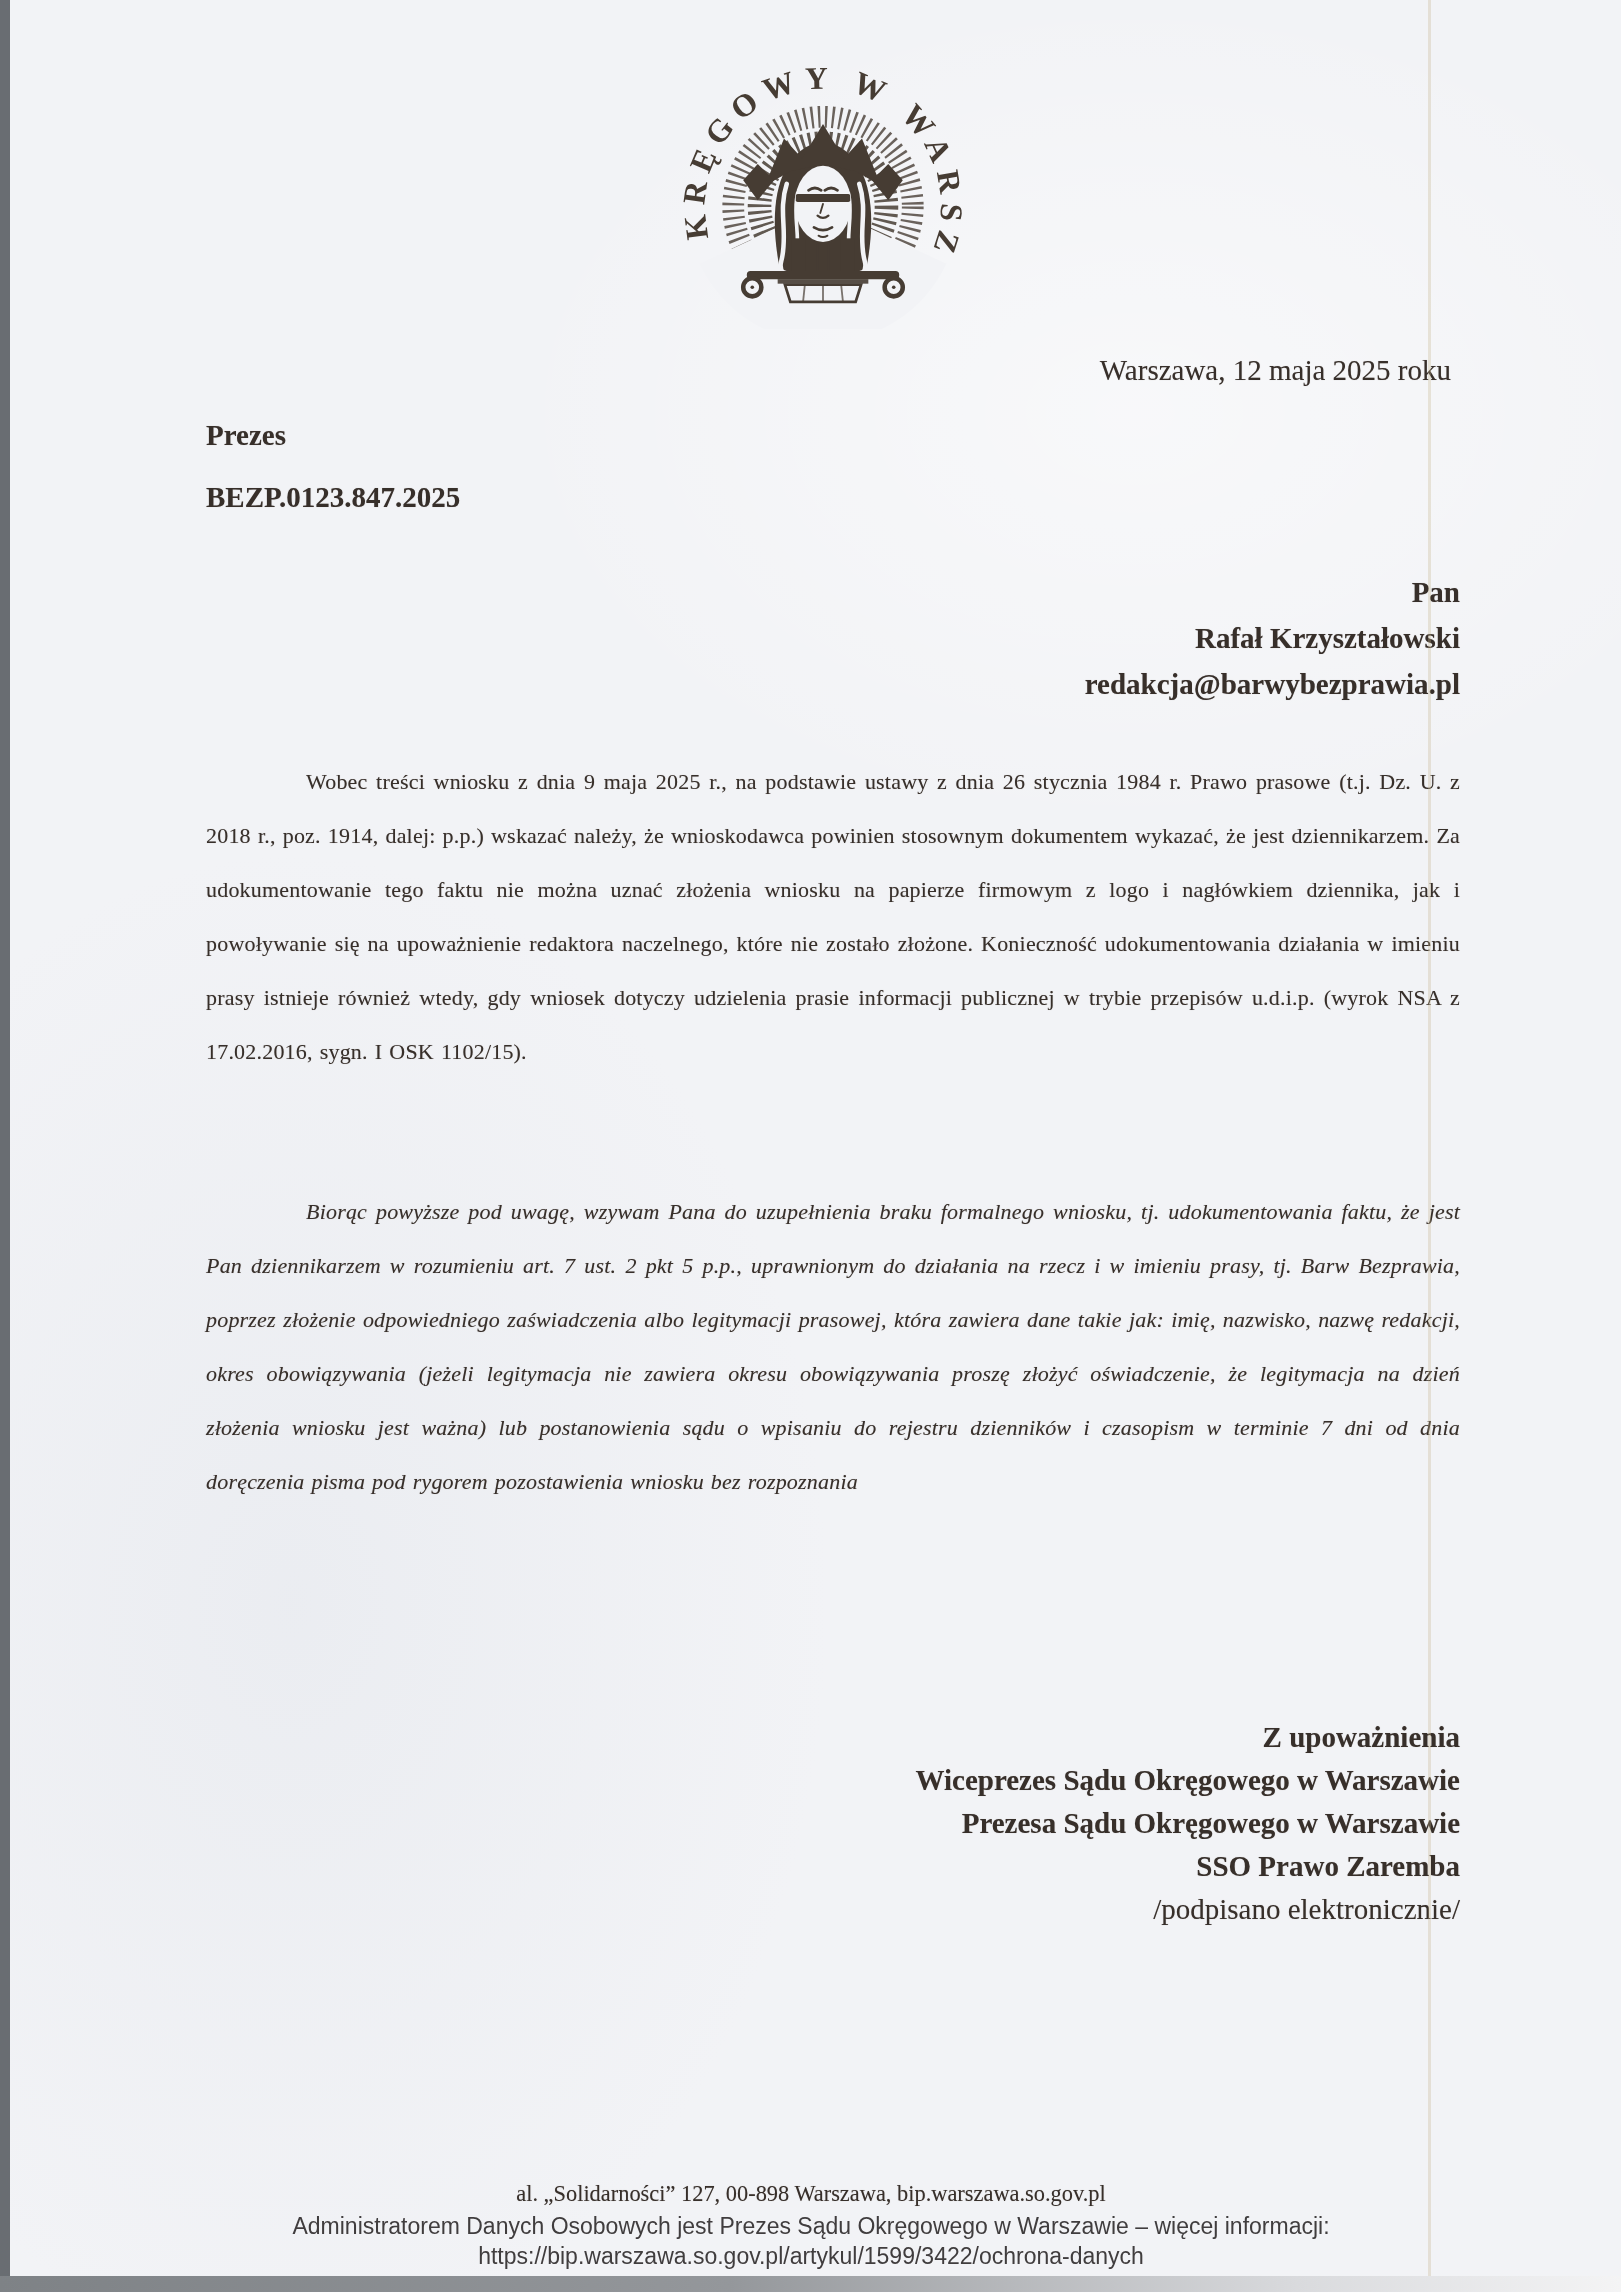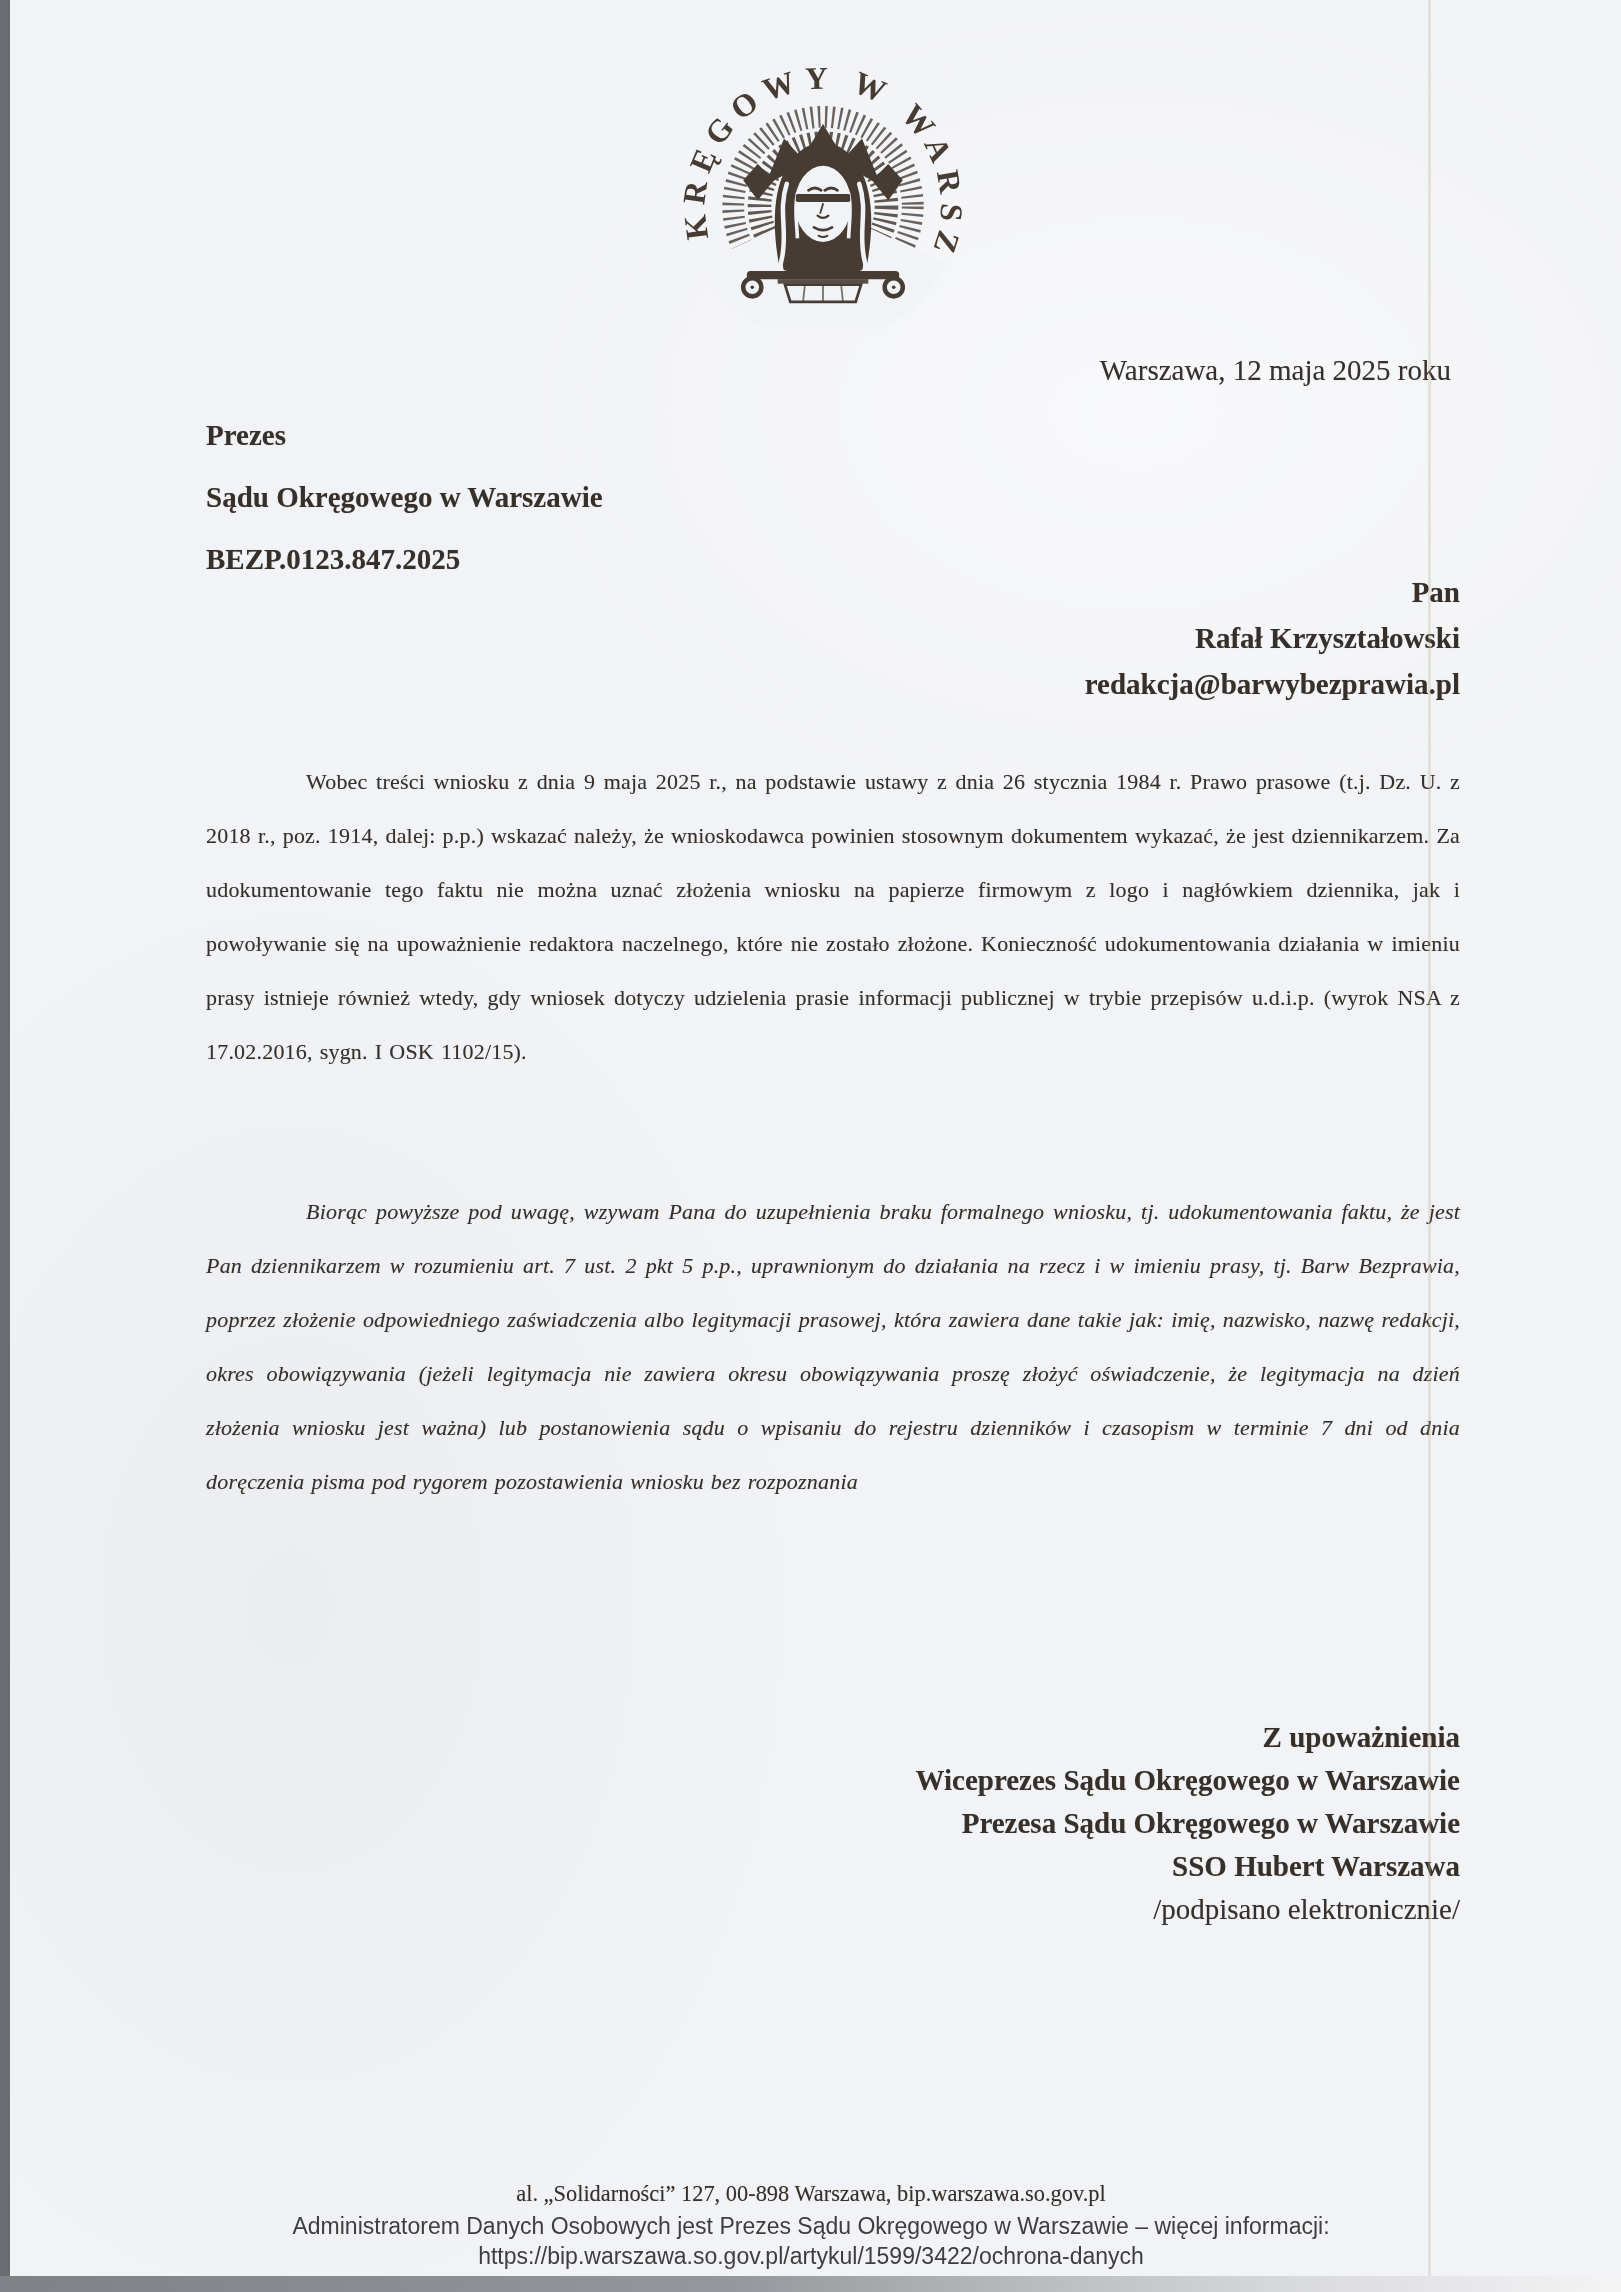--- a/index.html
+++ b/index.html
@@ -102,38 +102,37 @@
       <text font-family="Liberation Serif, serif" font-weight="700" font-size="35" letter-spacing="9" fill="#463c33">
         <textPath href="#arcPath" startOffset="50%" text-anchor="middle">SĄD OKRĘGOWY W WARSZAWIE</textPath>
       </text>
     </svg>
   </div>
 
   <div class="txt date">Warszawa, 12 maja 2025 roku</div>
 
   <div class="txt sender b">
     <div>Prezes</div>
-    <div>Sądu Okręgowego w Warszawie</div>
     <div>BEZP.0123.847.2025</div>
   </div>
 
   <div class="txt recipient b">
     <div>Pan</div>
     <div>Rafał Krzyształowski</div>
     <div>redakcja@barwybezprawia.pl</div>
   </div>
 
   <p class="txt body-par par1">Wobec treści wniosku z dnia 9 maja 2025 r., na podstawie ustawy z dnia 26 stycznia 1984 r. Prawo prasowe (t.j. Dz. U. z 2018 r., poz. 1914, dalej: p.p.) wskazać należy, że wnioskodawca powinien stosownym dokumentem wykazać, że jest dziennikarzem. Za udokumentowanie tego faktu nie można uznać złożenia wniosku na papierze firmowym z logo i nagłówkiem dziennika, jak i powoływanie się na upoważnienie redaktora naczelnego, które nie zostało złożone. Konieczność udokumentowania działania w imieniu prasy istnieje również wtedy, gdy wniosek dotyczy udzielenia prasie informacji publicznej w trybie przepisów u.d.i.p. (wyrok NSA z 17.02.2016, sygn. I OSK 1102/15).</p>
   <p class="txt body-par par2">Biorąc powyższe pod uwagę, wzywam Pana do uzupełnienia braku formalnego wniosku, tj. udokumentowania faktu, że jest Pan dziennikarzem w rozumieniu art. 7 ust. 2 pkt 5 p.p., uprawnionym do działania na rzecz i w imieniu prasy, tj. Barw Bezprawia, poprzez złożenie odpowiedniego zaświadczenia albo legitymacji prasowej, która zawiera dane takie jak: imię, nazwisko, nazwę redakcji, okres obowiązywania (jeżeli legitymacja nie zawiera okresu obowiązywania proszę złożyć oświadczenie, że legitymacja na dzień złożenia wniosku jest ważna) lub postanowienia sądu o wpisaniu do rejestru dzienników i czasopism w terminie 7 dni od dnia doręczenia pisma pod rygorem pozostawienia wniosku bez rozpoznania</p>
 
   <div class="txt signature b">
     <div>Z upoważnienia</div>
     <div>Wiceprezes Sądu Okręgowego w Warszawie</div>
     <div>Prezesa Sądu Okręgowego w Warszawie</div>
-    <div>SSO Hubert Warszawa</div>
+    <div>SSO Prawo Zaremba</div>
     <div class="sig-note">/podpisano elektronicznie/</div>
   </div>
 
   <div class="txt footer-address">al. „Solidarności” 127, 00-898 Warszawa, bip.warszawa.so.gov.pl</div>
   <div class="txt footer-gdpr">
     <div>Administratorem Danych Osobowych jest Prezes Sądu Okręgowego w Warszawie – więcej informacji:</div>
     <div>https://bip.warszawa.so.gov.pl/artykul/1599/3422/ochrona-danych</div>
   </div>
 
   <div class="fold-crease"></div>

